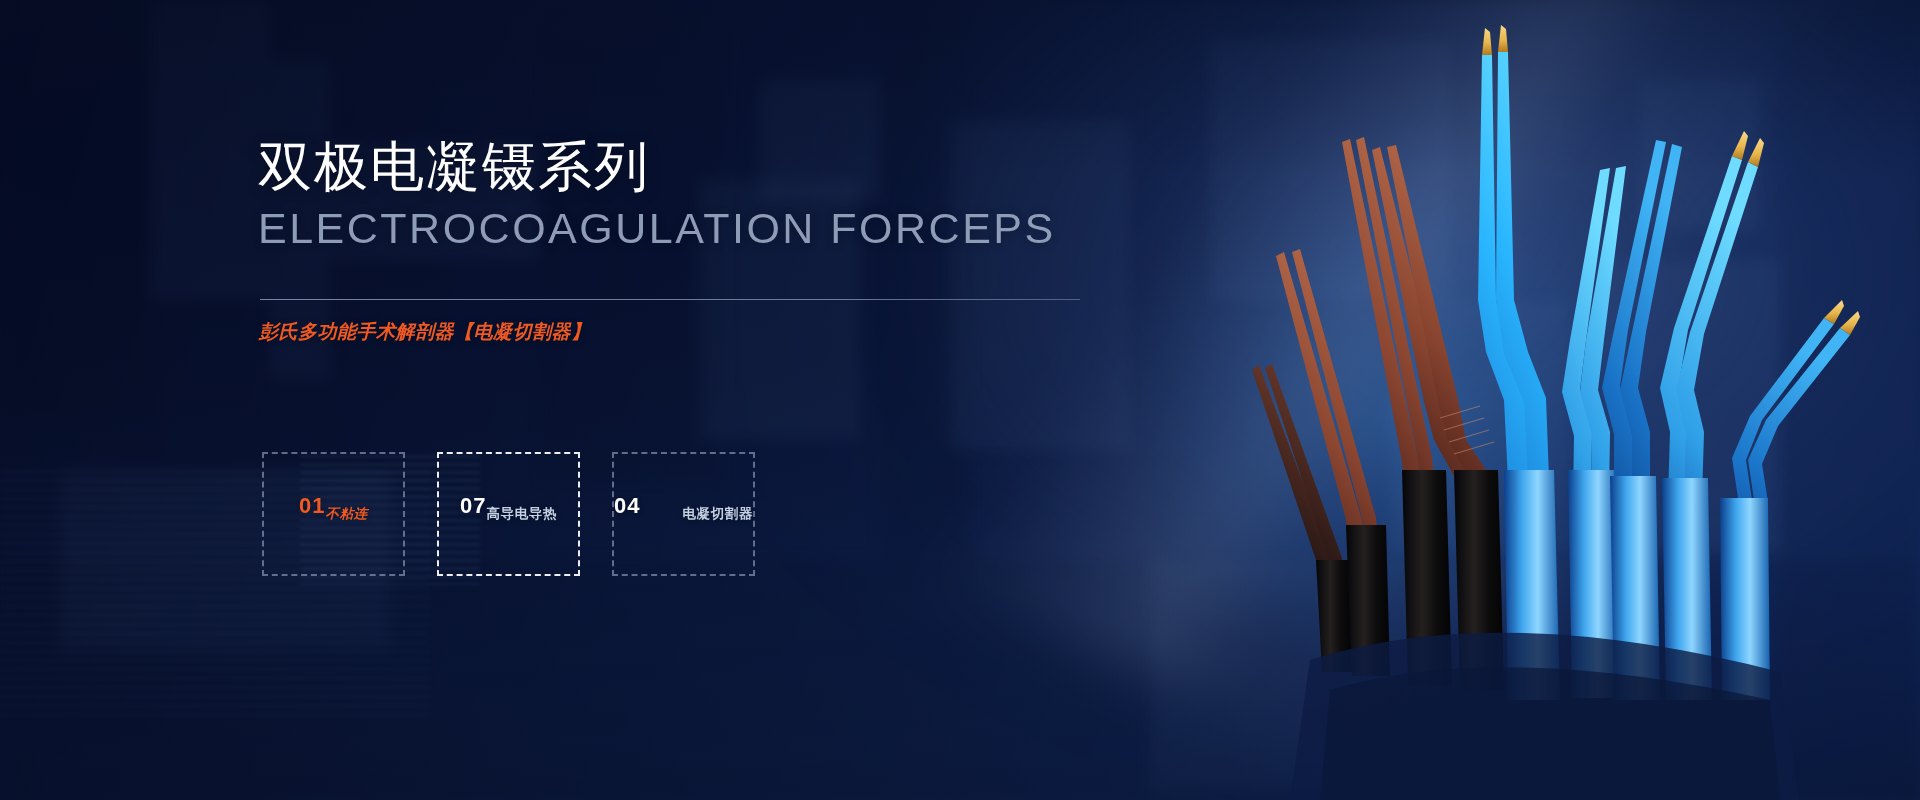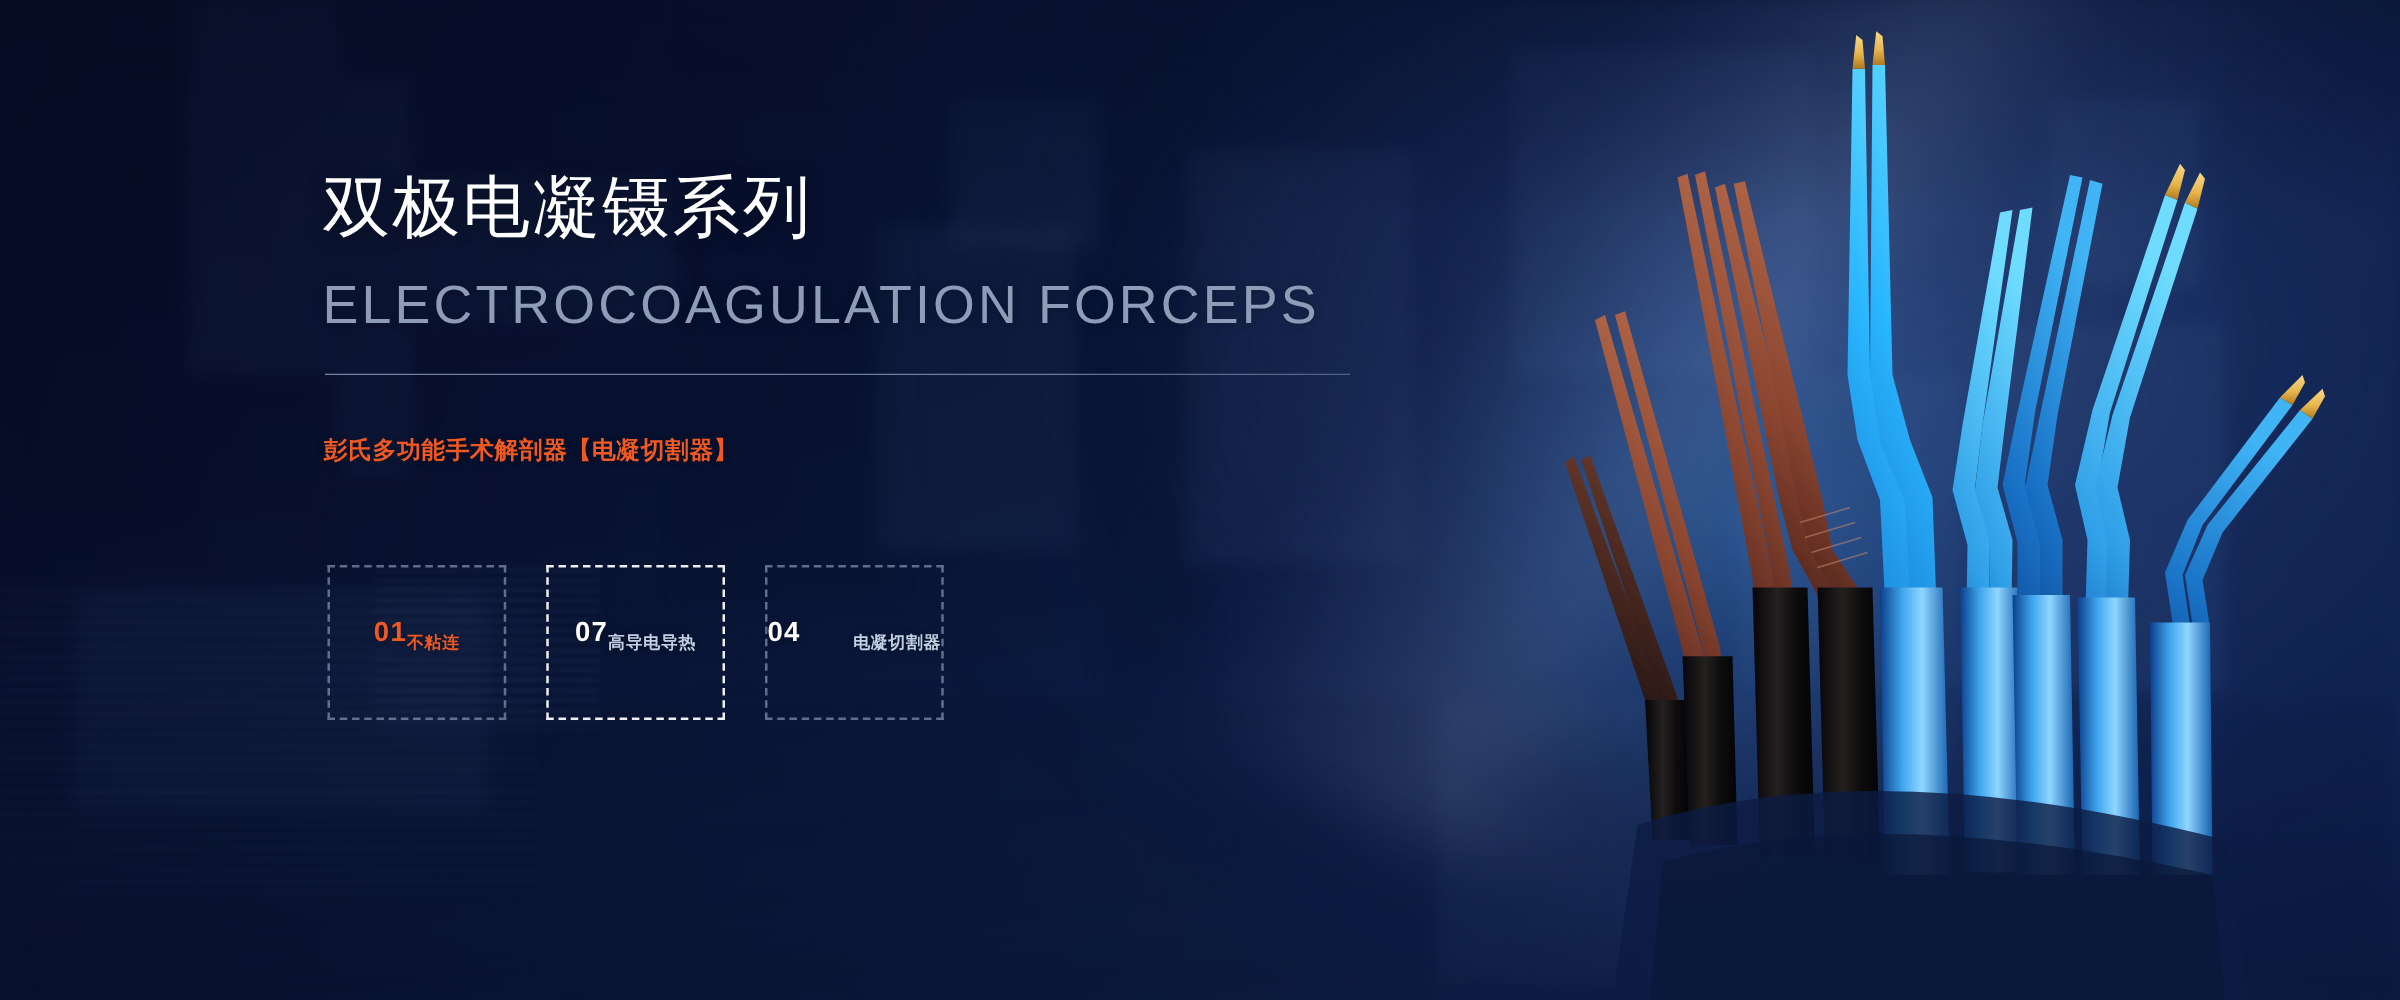--- a/index.html
+++ b/index.html
@@ -88,37 +88,38 @@
     z-index:6;
   }
   .title-cn{
     position:absolute; top:138px; left:0;
     font-size:54px; line-height:1.05;
     color:#ffffff; font-weight:400;
     letter-spacing:2px;
     text-shadow:0 2px 14px rgba(0,0,0,.35);
   }
   .title-en{
-    position:absolute; top:222px; left:0;
+    position:absolute; top:206px; left:0;
     font-size:43px; line-height:1.05;
     color:#8e9cb8; font-weight:400;
     letter-spacing:2.5px;
     white-space:nowrap;
     text-shadow:0 1px 8px rgba(0,0,0,.25);
   }
   .divider{
     position:absolute; top:299px; left:2px;
     width:820px; height:1px;
     background:linear-gradient(to right, rgba(186,203,232,0.62) 0%, rgba(186,203,232,0.55) 70%, rgba(186,203,232,0.35) 100%);
   }
   .subtitle{
-    position:absolute; top:347px; left:1px;
+    position:absolute; top:319px; left:1px;
     font-size:19px; letter-spacing:.5px;
     color:#f05a22; font-weight:700;
     text-shadow:0 1px 6px rgba(0,0,0,.3);
+    font-style:italic;
   }
 
   
   .features{
     position:absolute; top:452px; left:4px;
     display:flex;
   }
   .feature{
     width:143px; height:124px;
     margin-right:32px;
@@ -145,21 +146,21 @@
     border:2px dashed rgba(176,192,220,0.52);
   }
   .feature.bright{
     border:2px dashed rgba(255,255,255,0.93);
   }
   .feature.mid{
     border:2px dashed rgba(216,228,248,0.80);
   }
 
   .feature.accent .num{ color:#f05a22; }
-  .feature.accent .lbl{ color:#f05a22; font-weight:700; }
+  .feature.accent .lbl{ color:#f05a22; font-weight:700;font-style:italic; }
   .feature.plain .num{ color:#ffffff; }
   .feature.plain .lbl{ color:#c3cfe2;font-weight:bold; }
 
   
   .art{
     position:absolute; left:1080px; top:0;
     width:840px; height:800px;
     z-index:4;
   }
   .art svg{ display:block; width:840px; height:800px; }

